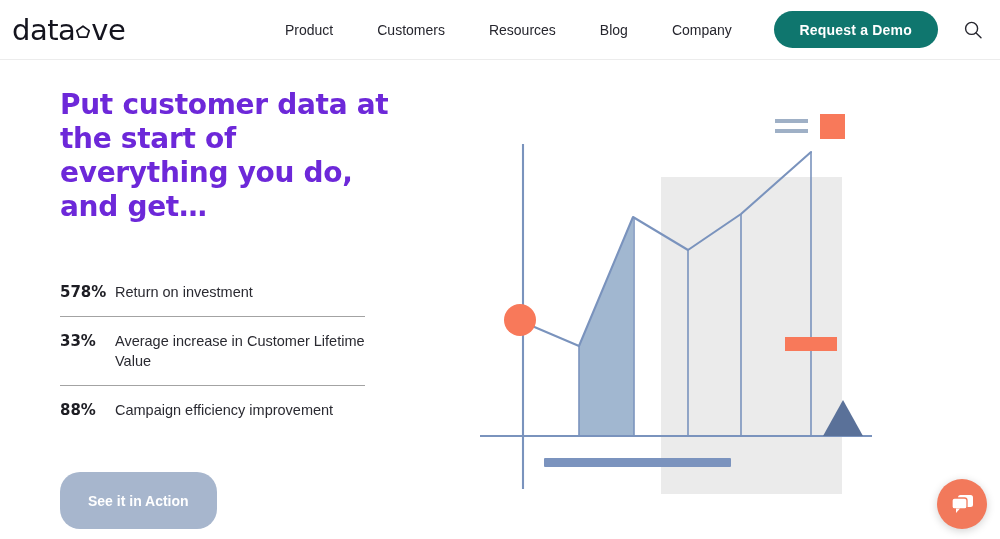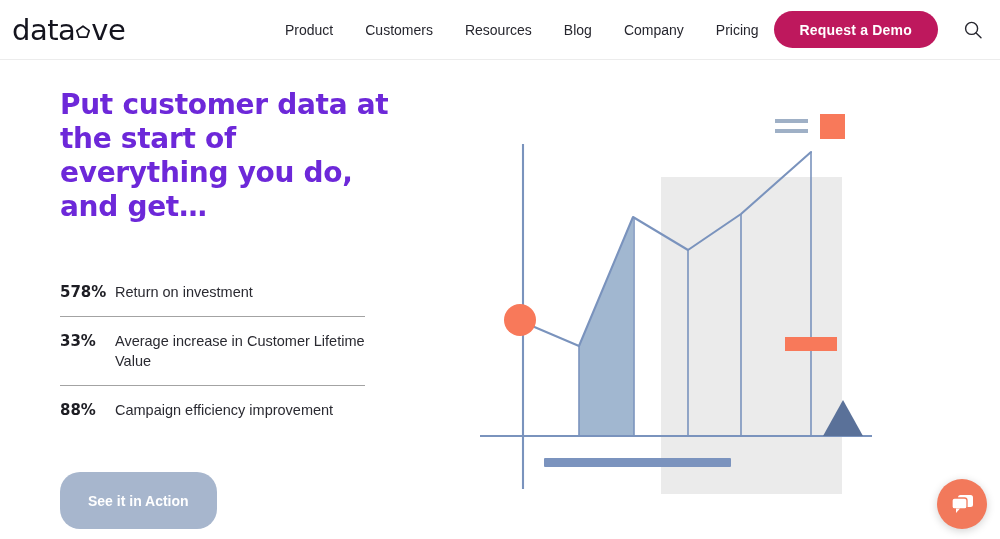--- a/index.html
+++ b/index.html
@@ -23,31 +23,31 @@
     height: 32px; display: flex; align-items: center;
     font-size: 29px; letter-spacing: -0.5px; color: #14141e;
     font-weight: 400; cursor: pointer;
     font-family: "DejaVu Sans", sans-serif;
   }
   .logo-txt { display:flex; align-items:baseline; }
   .logo-pent { display:inline-block; width:16px; height:16px; position:relative; top:-1px; margin:0 0px; }
 
   .nav {
     position: absolute; left: 285px; top: 0; height: 60px;
-    display: flex; align-items: center; gap: 32px;
+    display: flex; align-items: center; gap: 44px;
   }
   .nav a {
     font-size: 14px; color: #26262e; text-decoration: none;
     cursor: pointer; white-space: nowrap;
   }
 
   .cta-demo {
     position: absolute; right: 62px; top: 11px;
     height: 37px; padding: 0 26px;
-    background: #be185d; color: #fff;
+    background: #0f766e; color: #fff;
     border: none; border-radius: 19px;
     font-size: 14px; font-weight: 600;
     font-family: "Liberation Sans", sans-serif;
     cursor: pointer; letter-spacing: .2px;
   }
   .search-btn {
     position: absolute; right: 17px; top: 20px;
     width: 20px; height: 20px; cursor: pointer;
     background: none; border: none; padding: 0;
   }

